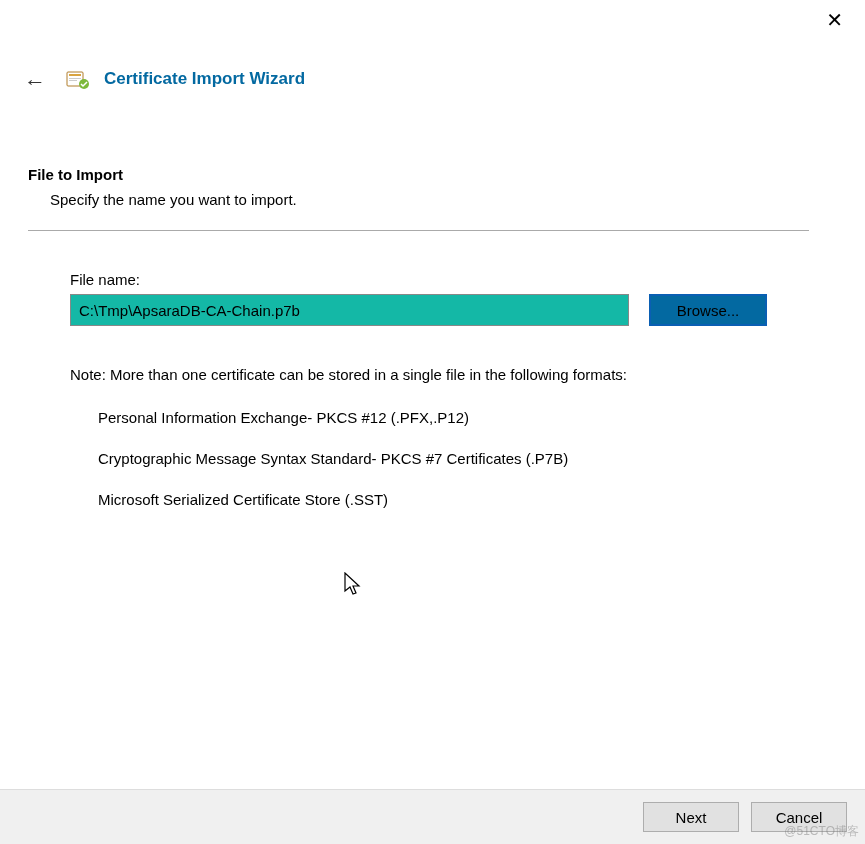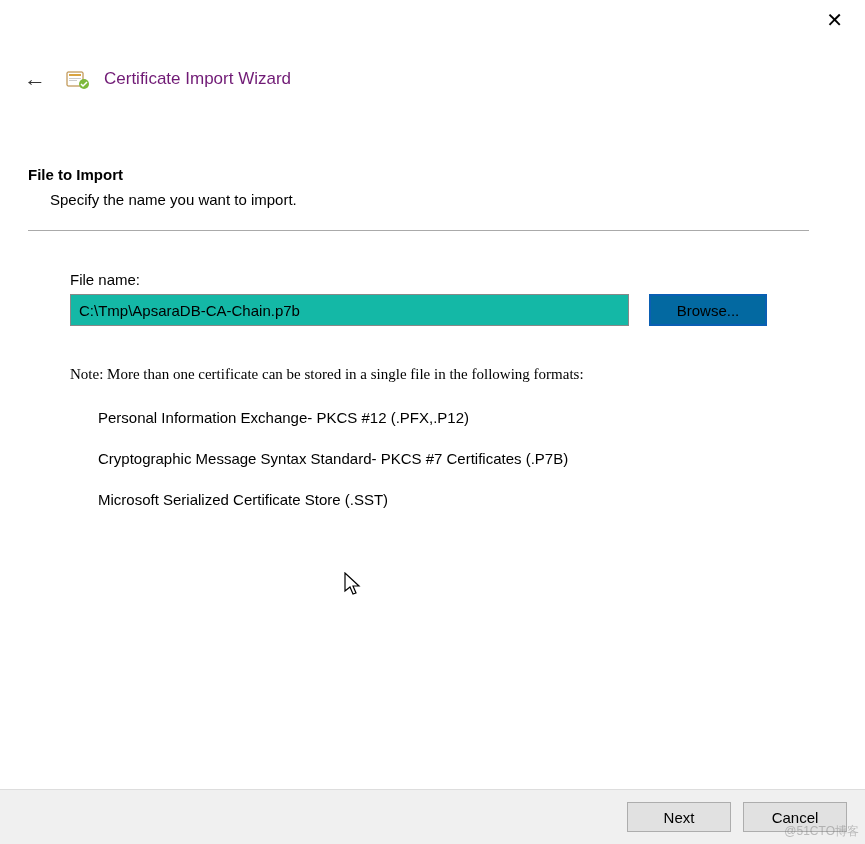--- a/index.html
+++ b/index.html
@@ -35,22 +35,22 @@
     }
     .back-arrow {
       font-size: 22px;
       color: #333;
       cursor: pointer;
       padding: 4px;
     }
     .wizard-icon svg { display: block; }
     .wizard-title {
       font-size: 17px;
-      color: #701a75;
-      font-weight: 400;
+      color: #0369a1;
+      font-weight: 700;
     }
     .content {
       padding: 70px 56px 0 28px;
     }
     .section-title {
       font-weight: bold;
       font-size: 15px;
       margin-bottom: 8px;
     }
     .section-desc {
@@ -89,21 +89,20 @@
       background: #0369a1;
       border: 2px solid #0a5fb3;
       font-size: 15px;
       cursor: pointer;
       font-family: inherit;
     }
     .note {
       margin-top: 38px;
       font-size: 15px;
       line-height: 1.4;
-      font-family: Liberation Serif, serif;
     }
     .note-list {
       margin-top: 24px;
       margin-left: 28px;
     }
     .note-item {
       margin-bottom: 24px;
       font-size: 15px;
     }
     .cursor {
@@ -118,21 +117,21 @@
       left: 0;
       right: 0;
       border-top: 1px solid #ddd;
       background: #f0f0f0;
       padding: 12px 18px 12px 0;
       display: flex;
       justify-content: flex-end;
       gap: 12px;
     }
     .footer button {
-      width: 104px;
+      width: 96px;
       height: 30px;
       background: #e1e1e1;
       border: 1px solid #adadad;
       font-size: 15px;
       cursor: pointer;
       font-family: inherit;
     }
     .watermark {
       position: absolute;
       right: 6px;

